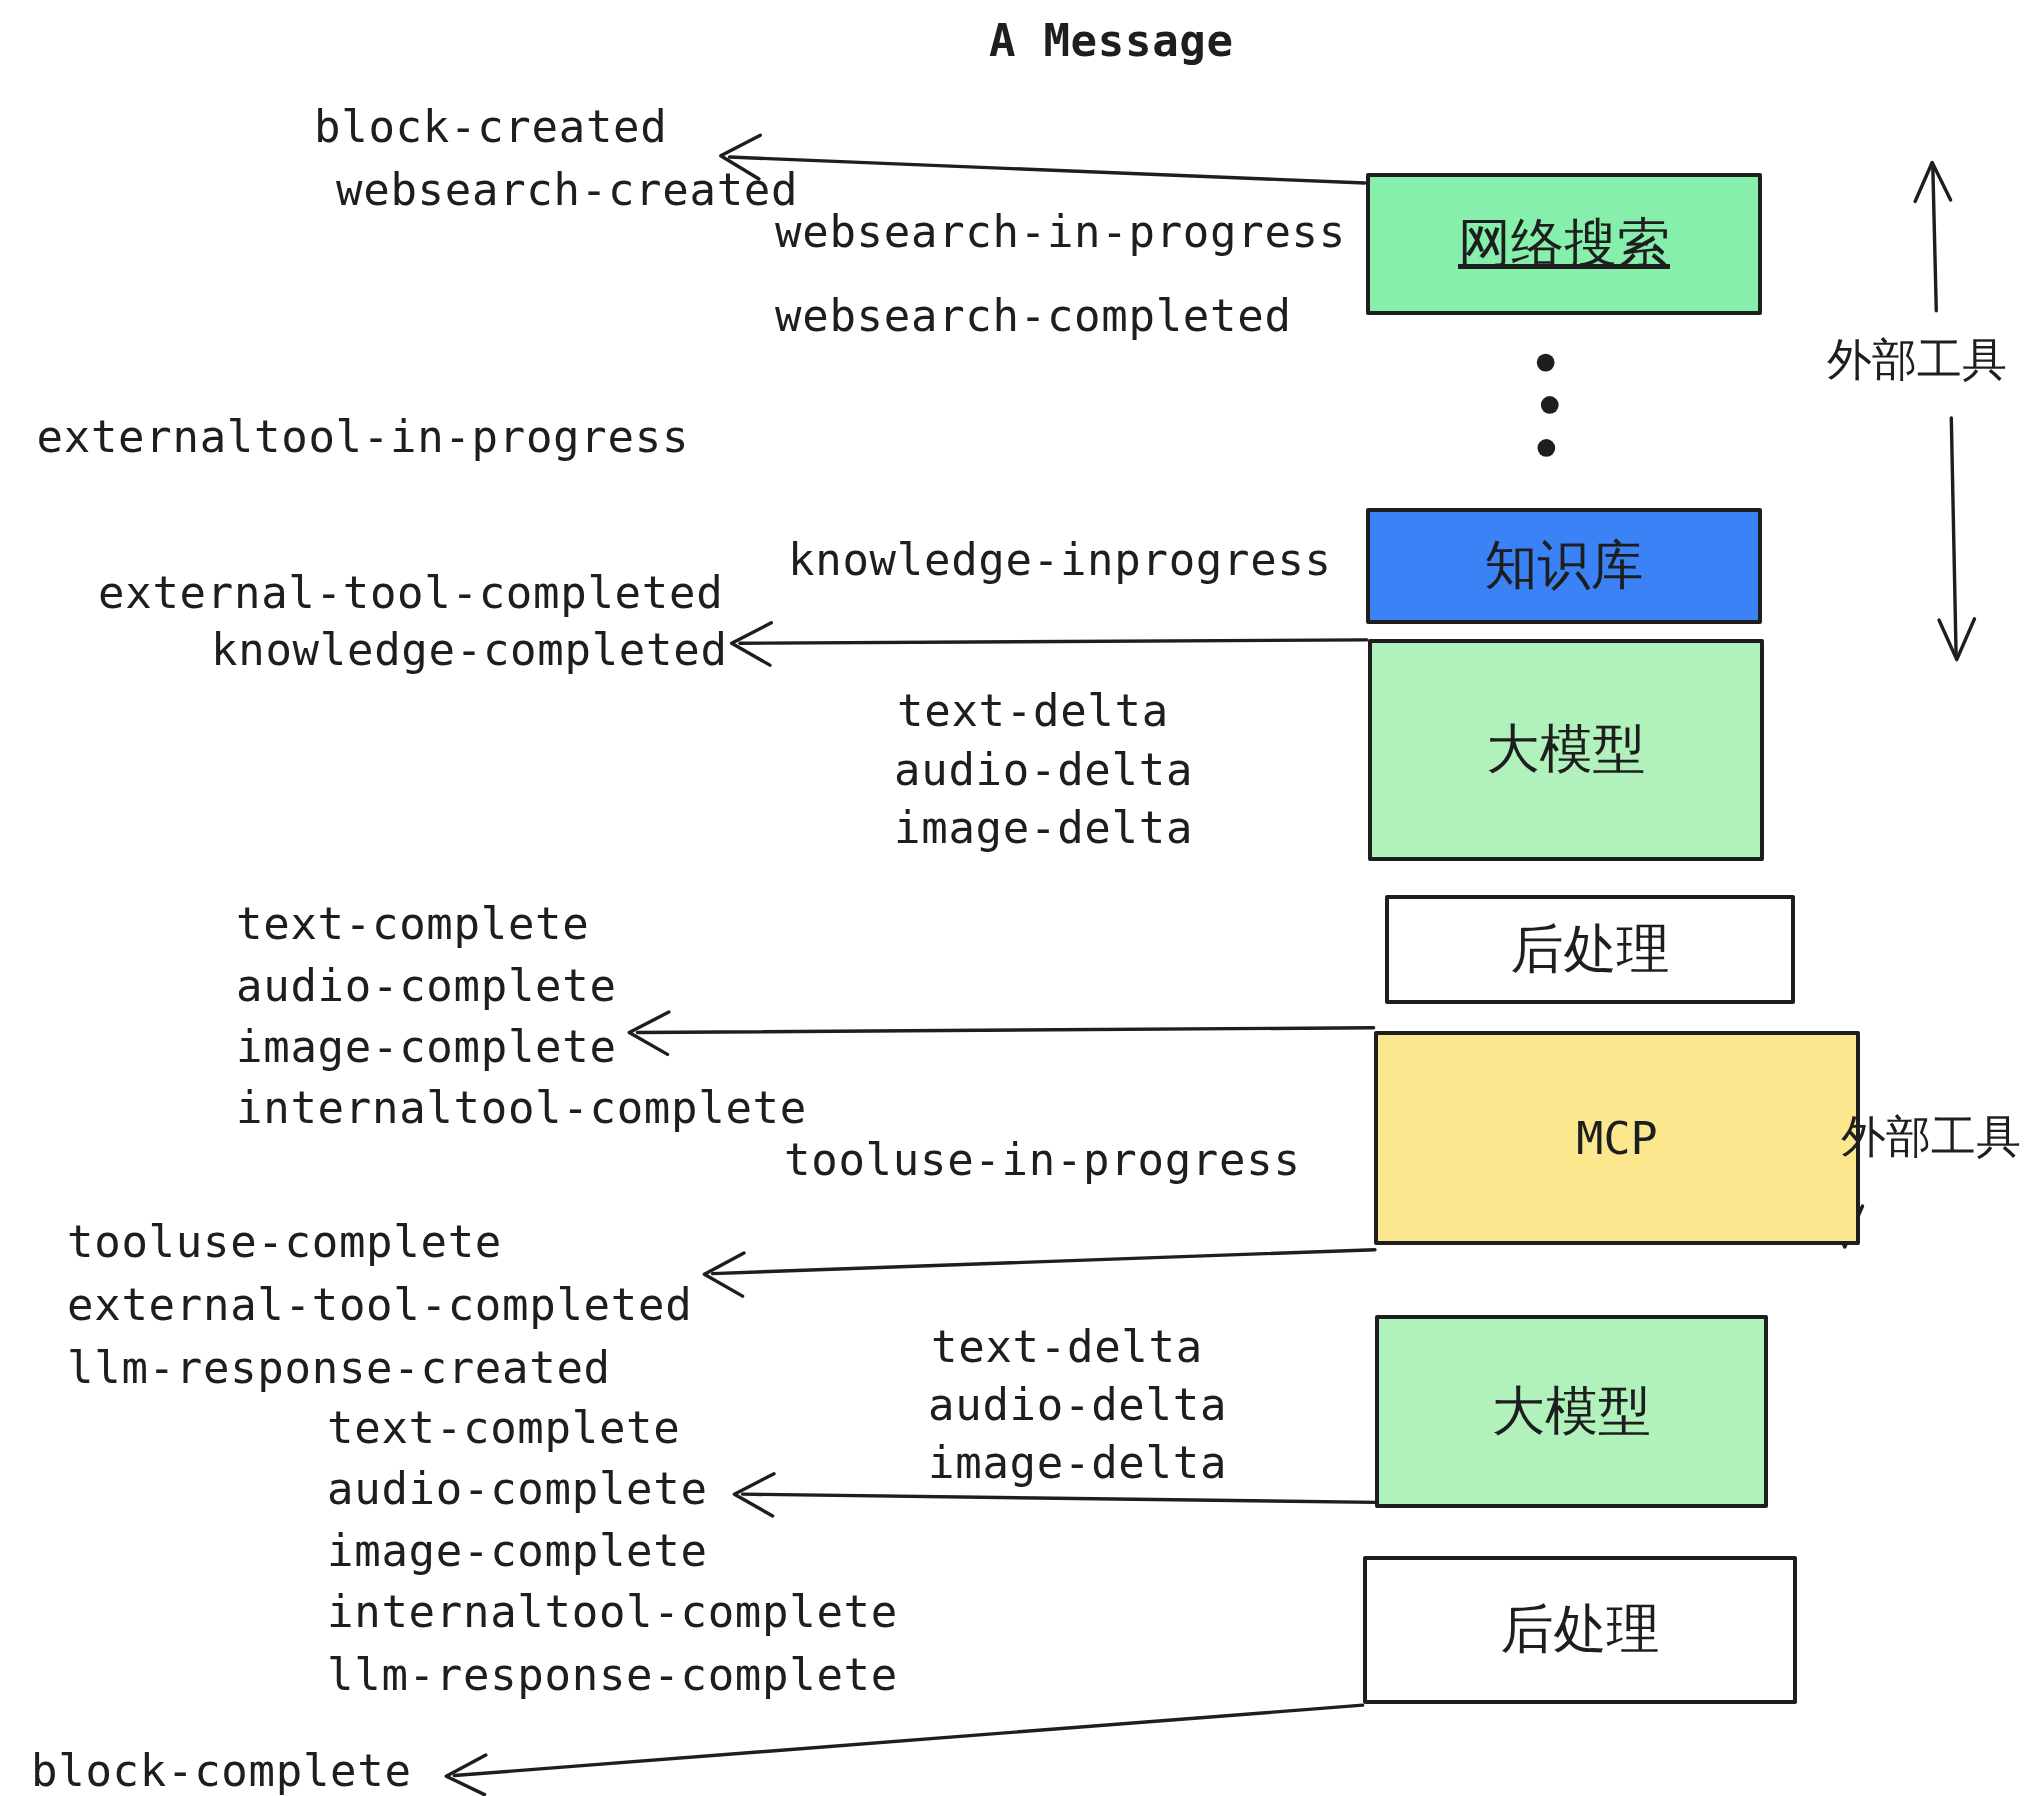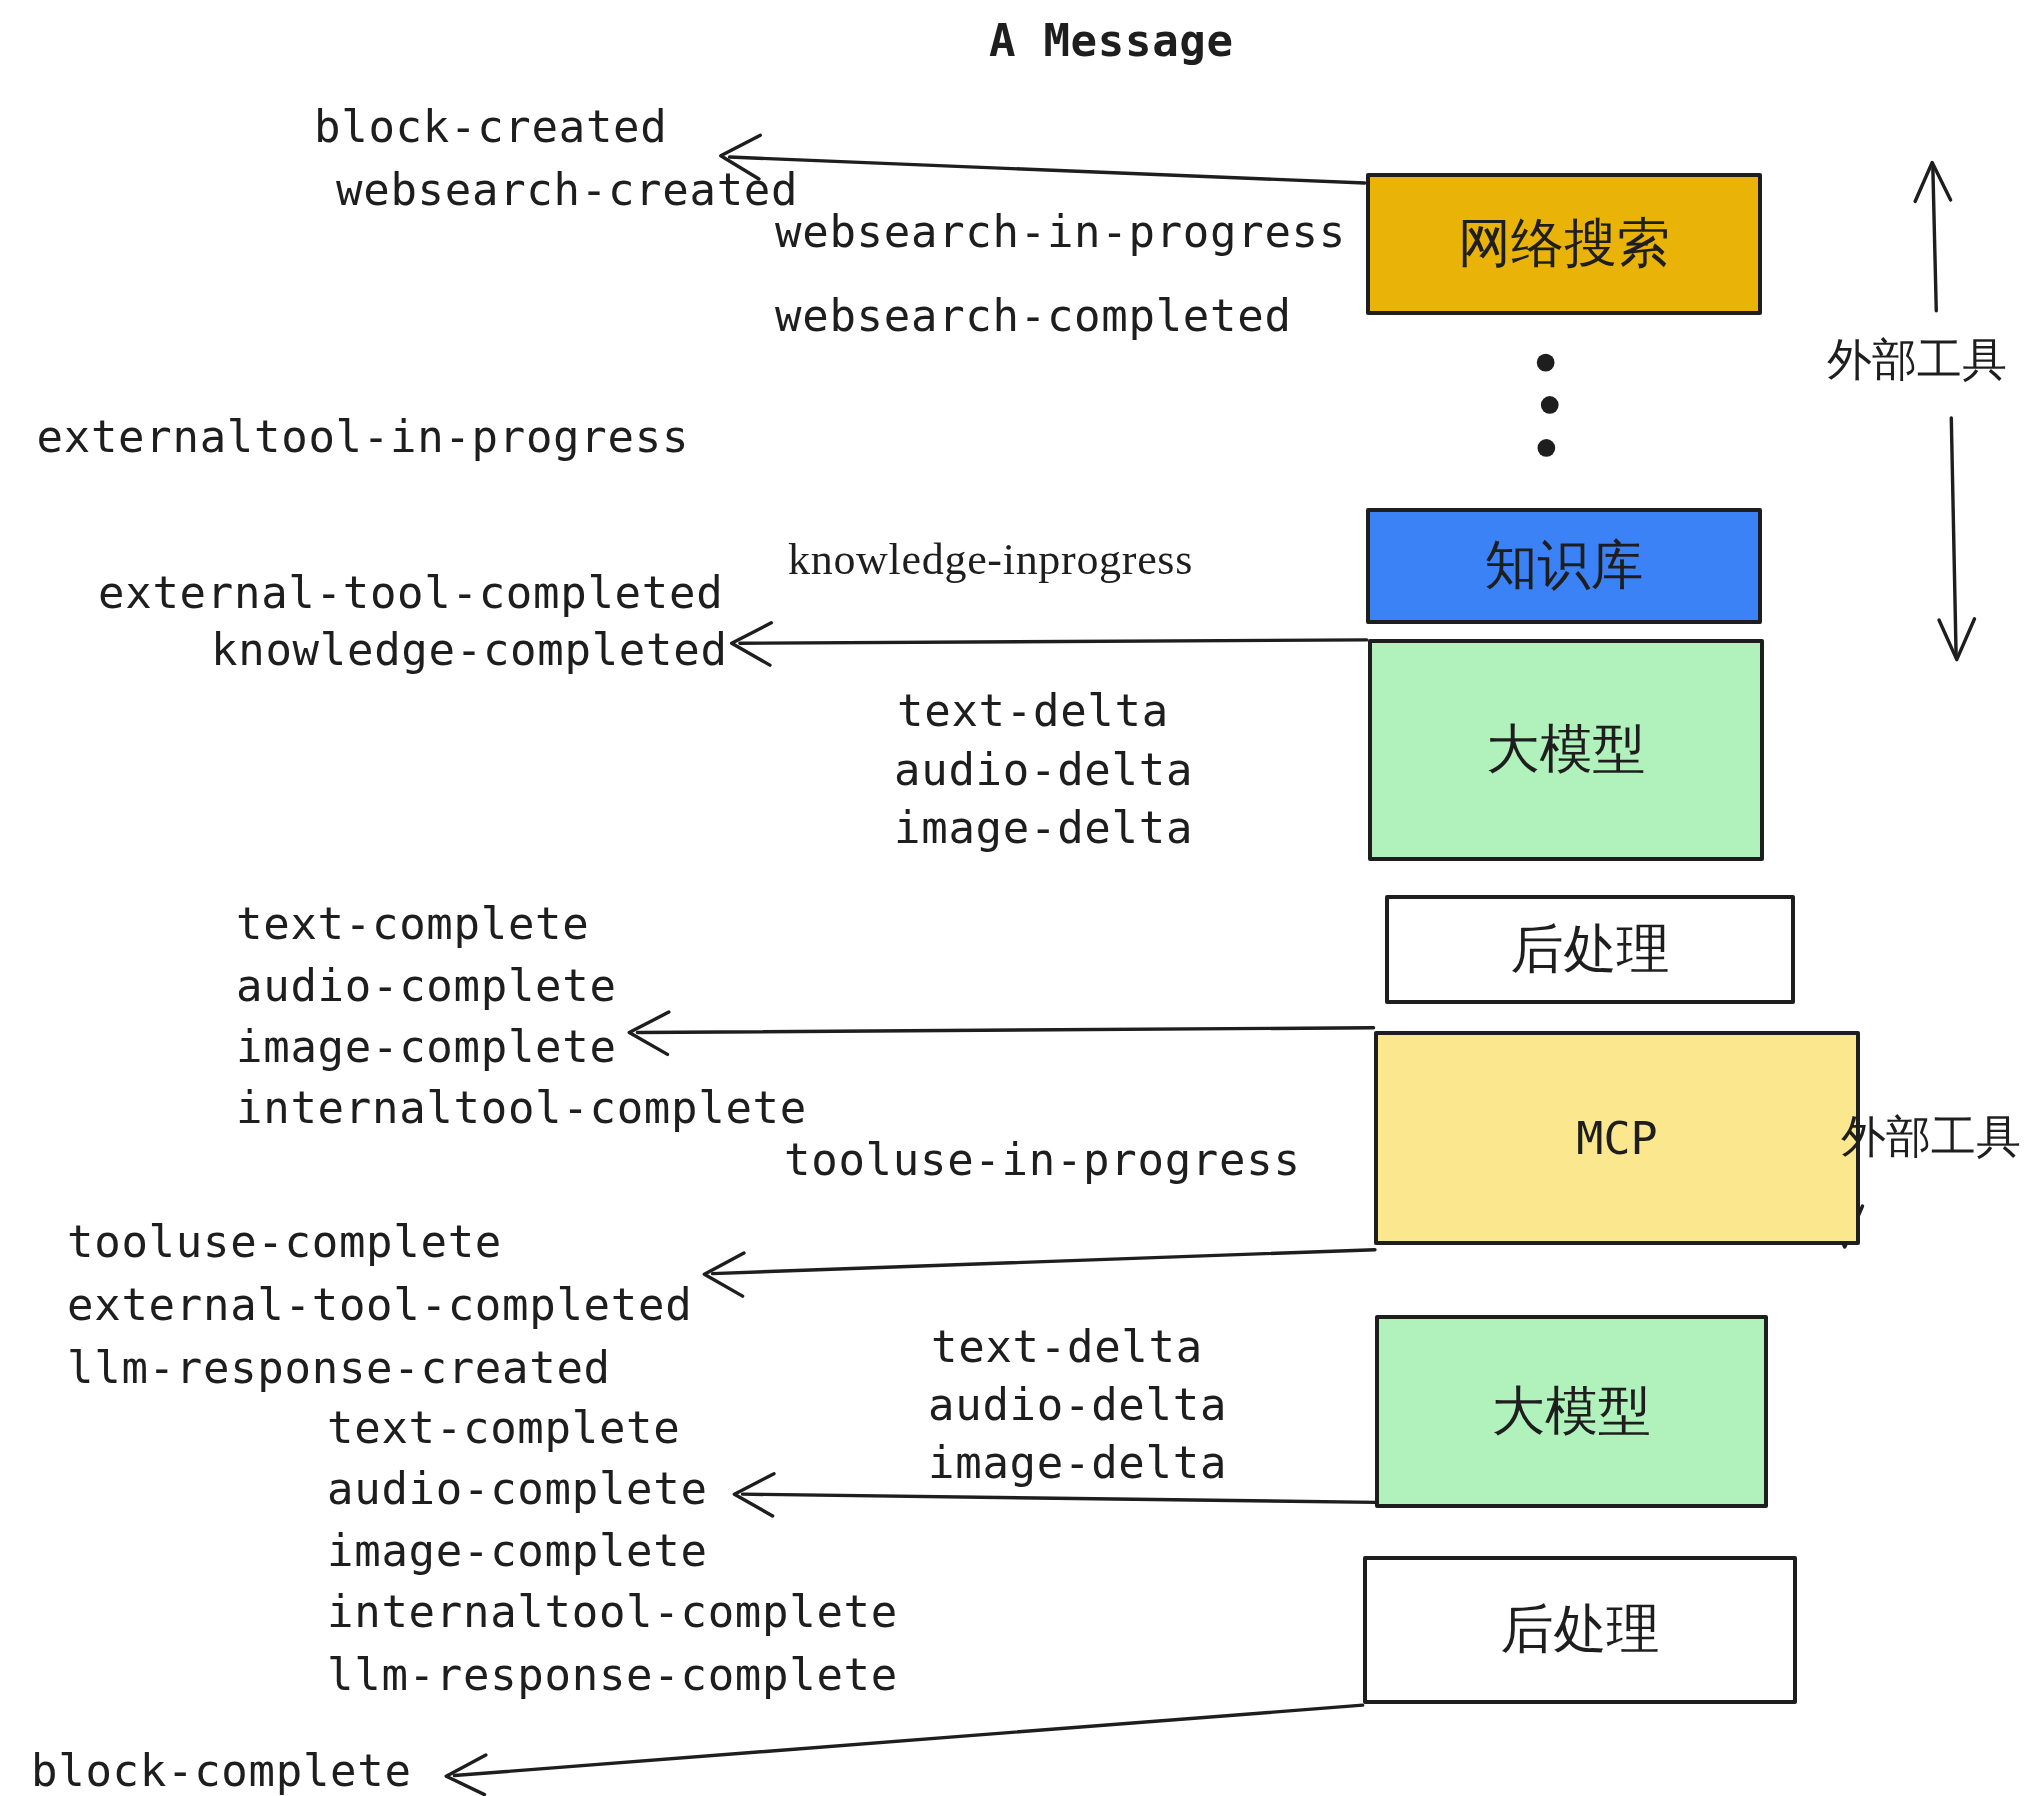--- a/index.html
+++ b/index.html
@@ -47,21 +47,21 @@
     font-size:53px;
     color:#1e1e1e;
     white-space:nowrap;
   }
   .box .mono{
     font-family:"DejaVu Sans Mono","Liberation Mono",monospace;
     font-size:45px;
     color:#1e1e1e;
     white-space:nowrap;
   }
-  .box-websearch{left:1350px;top:173px;width:396px;height:142px;background:#eab308;}
+  .box-websearch{left:1350px;top:173px;width:396px;height:142px;background:#86efac;text-decoration:underline;}
   .box-knowledge{left:1350px;top:508px;width:396px;height:116px;background:#3b82f6;}
   .box-llm-1{left:1352px;top:639px;width:396px;height:222px;background:#B1F1BB;}
   .box-post-1{left:1369px;top:895px;width:410px;height:109px;background:#ffffff;}
   .box-mcp{left:1358px;top:1031px;width:486px;height:214px;background:#FBE78E;}
   .box-llm-2{left:1359px;top:1315px;width:393px;height:193px;background:#B1F1BB;}
   .box-post-2{left:1347px;top:1556px;width:434px;height:148px;background:#ffffff;}
   .side-label{
     position:absolute;
     font-family:"DejaVu Sans","Liberation Sans",sans-serif;
     font-size:45px;
@@ -116,21 +116,21 @@
     </g>
   </svg>
 
   <div class="title" style="left:973px;top:10.2px;">A Message</div>
 
   <div class="ev" style="left:298px;top:96px;">block-created</div>
   <div class="ev" style="left:320px;top:159px;">websearch-created</div>
   <div class="ev" style="left:759px;top:201px;">websearch-in-progress</div>
   <div class="ev" style="left:759px;top:285px;">websearch-completed</div>
   <div class="ev" style="left:20.5px;top:406px;">externaltool-in-progress</div>
-  <div class="ev" style="left:772px;top:529px;font-family:Liberation Serif, serif;">knowledge-inprogress</div>
+  <div class="ev" style="left:772px;top:529px;">knowledge-inprogress</div>
   <div class="ev" style="left:82px;top:562px;">external-tool-completed</div>
   <div class="ev" style="left:195px;top:619px;">knowledge-completed</div>
   <div class="ev" style="left:881px;top:680px;">text-delta</div>
   <div class="ev" style="left:878px;top:739px;">audio-delta</div>
   <div class="ev" style="left:878px;top:797px;">image-delta</div>
   <div class="ev" style="left:220px;top:893px;">text-complete</div>
   <div class="ev" style="left:220px;top:955px;">audio-complete</div>
   <div class="ev" style="left:220px;top:1016px;">image-complete</div>
   <div class="ev" style="left:220px;top:1077px;">internaltool-complete</div>
   <div class="ev" style="left:768px;top:1129px;">tooluse-in-progress</div>

